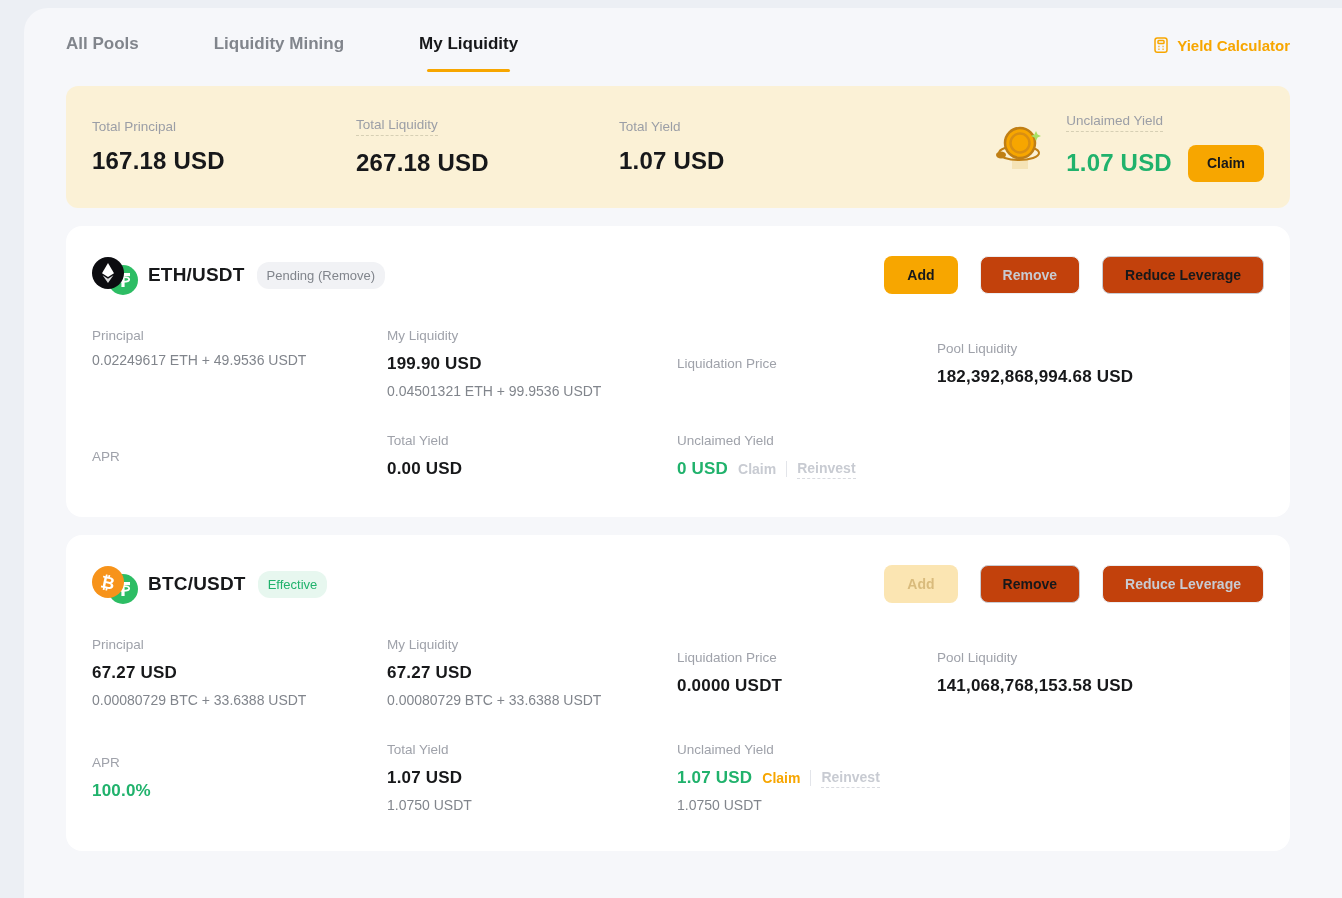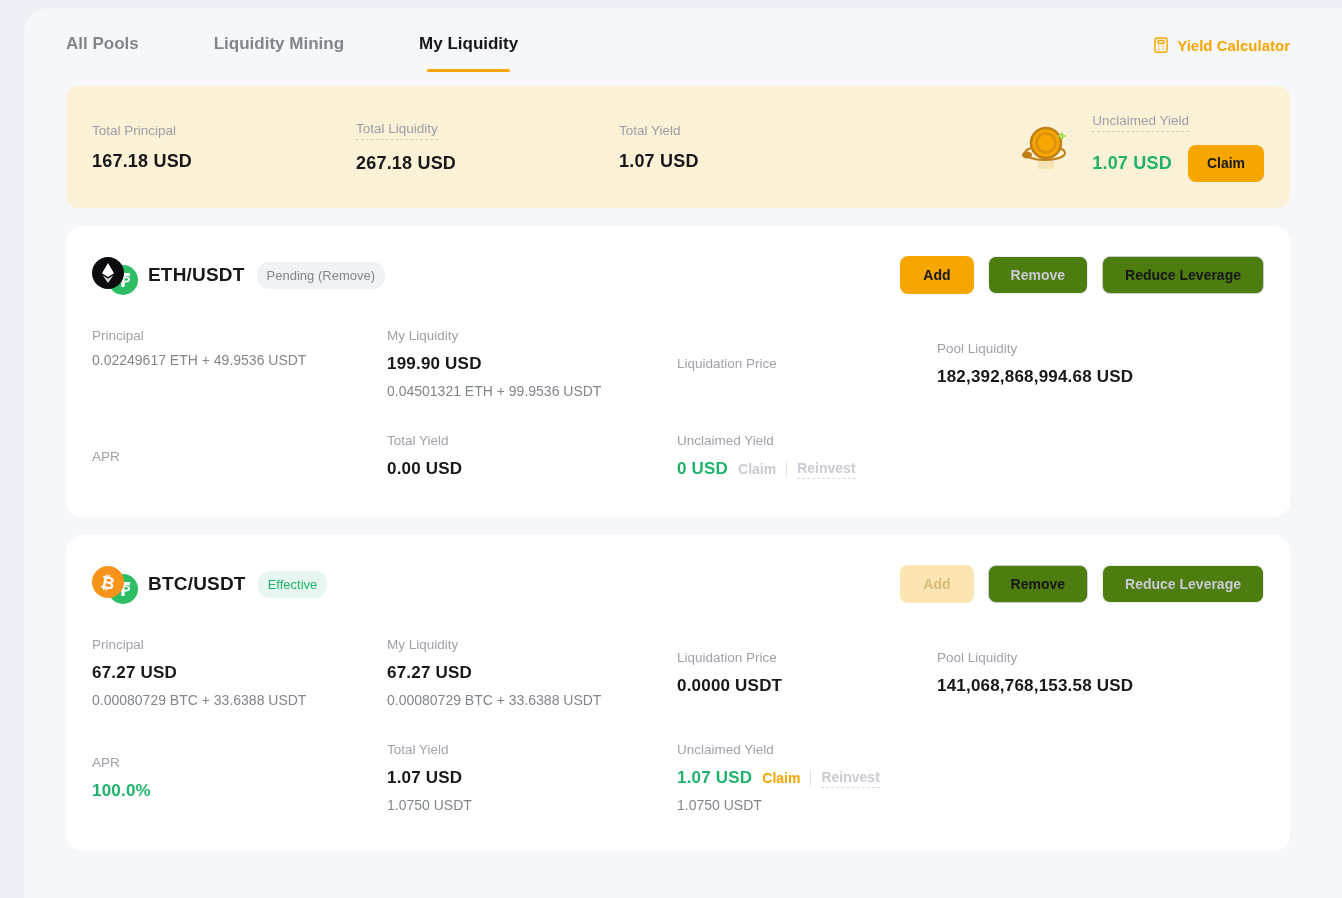--- a/index.html
+++ b/index.html
@@ -17,46 +17,46 @@
     height:3px; border-radius:2px; background:#f7a600; }
   .yield-calc { margin-left:auto; display:flex; align-items:center; gap:7px;
     color:#f7a600; font-size:15px; font-weight:700; padding-bottom:18px; cursor:pointer; }
 
   
   .banner { margin-top:14px; height:122px; background:#fbf1d6; border-radius:12px;
     display:flex; align-items:center; padding:0 26px; }
   .stat { display:flex; flex-direction:column; gap:13px; }
   .stat-label { font-size:13.5px; color:#9b9ea6; }
   .stat-label.dashed { align-self:flex-start; border-bottom:1px dashed #d6cfb4; padding-bottom:3px; }
-  .stat-value { font-size:18px; font-weight:700; letter-spacing:.2px; }
+  .stat-value { font-size:24px; font-weight:700; letter-spacing:.2px; }
   .stat-value.green { color:#20b26c; }
   .w1 { width:264px; } .w2 { width:263px; }
   .banner-right { margin-left:auto; display:flex; align-items:center; }
   .coin-art { width:56px; height:56px; margin-right:18px; }
   .unclaimed-row { display:flex; align-items:center; gap:16px; }
   .claim-btn { background:#f7a600; color:#17181a; border:none; border-radius:8px;
     height:37px; padding:0 19px; font-size:14px; font-weight:700; cursor:pointer;
     font-family:"Liberation Sans", sans-serif; }
 
   
   .card { background:#ffffff; border-radius:16px; margin-top:18px; padding:30px 26px 38px 26px; }
   .card-head { display:flex; align-items:center; }
   .pair-icons { position:relative; width:46px; height:36px; margin-right:10px; }
   .pair-icons .quote { position:absolute; left:16px; top:8px; }
   .pair-icons .base  { position:absolute; left:0; top:0; }
   .pair-name { font-size:19px; font-weight:700; letter-spacing:.2px; }
   .badge { margin-left:12px; font-size:13px; padding:6px 10px; border-radius:12px; }
   .badge.pending { background:#f1f2f5; color:#81858c; }
   .badge.effective { background:#e7f7ef; color:#20b26c; }
-  .head-buttons { margin-left:auto; display:flex; gap:14px; }
+  .head-buttons { margin-left:auto; display:flex; gap:22px; }
   .btn { height:38px; border-radius:8px; padding:0 22px; font-size:14px; font-weight:700;
     font-family:"Liberation Sans", sans-serif; cursor:pointer; border:1px solid transparent; }
   .btn-primary { background:#f7a600; color:#17181a; }
   .btn-primary.disabled { background:#fbe5b2; color:#d9bb7c; cursor:default; }
-  .btn-outline { background:#4d7c0f; border-color:#c9ccd3; color:#17181a; }
+  .btn-outline { background:#c2410c; border-color:#c9ccd3; color:#17181a; }
   .btn-outline.disabled { border-color:#eceef2; color:#c8cbd2; cursor:default; }
 
   .field-grid { display:grid; grid-template-columns:295px 290px 260px 1fr;
     margin-top:34px; row-gap:34px; }
   .cell-label { font-size:13.5px; color:#9fa2aa; }
   .cell-value { font-size:17px; font-weight:700; letter-spacing:.2px; margin-top:11px; }
   .cell-sub { font-size:14px; color:#81858c; margin-top:9px; }
   .cell-sub:empty { display:none; }
   .cell.centered { align-self:center; }
   .green { color:#20b26c; }

